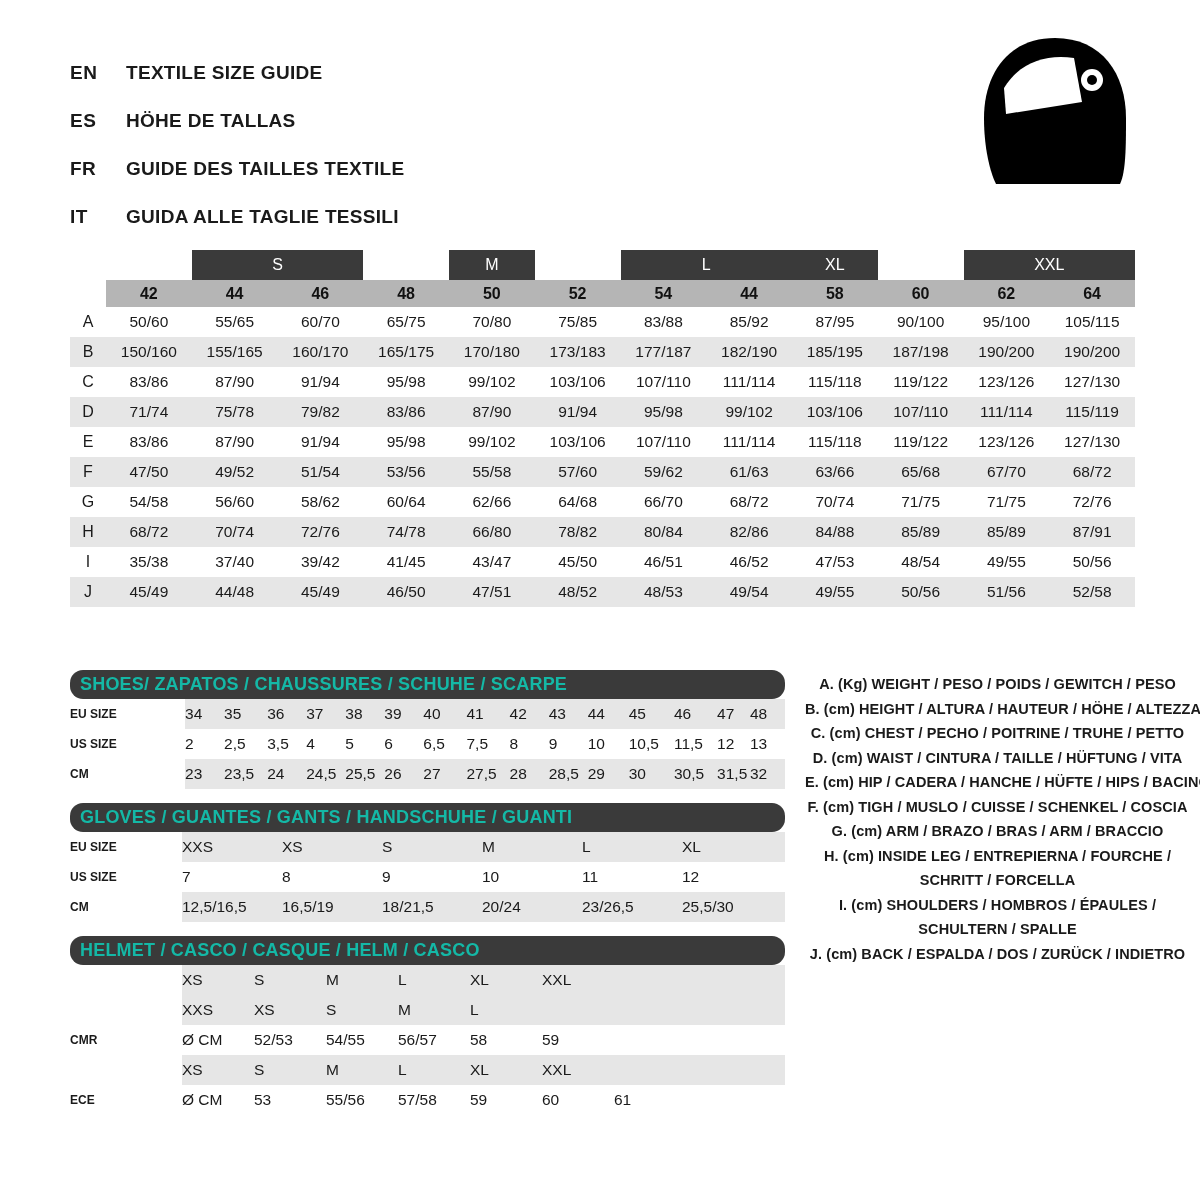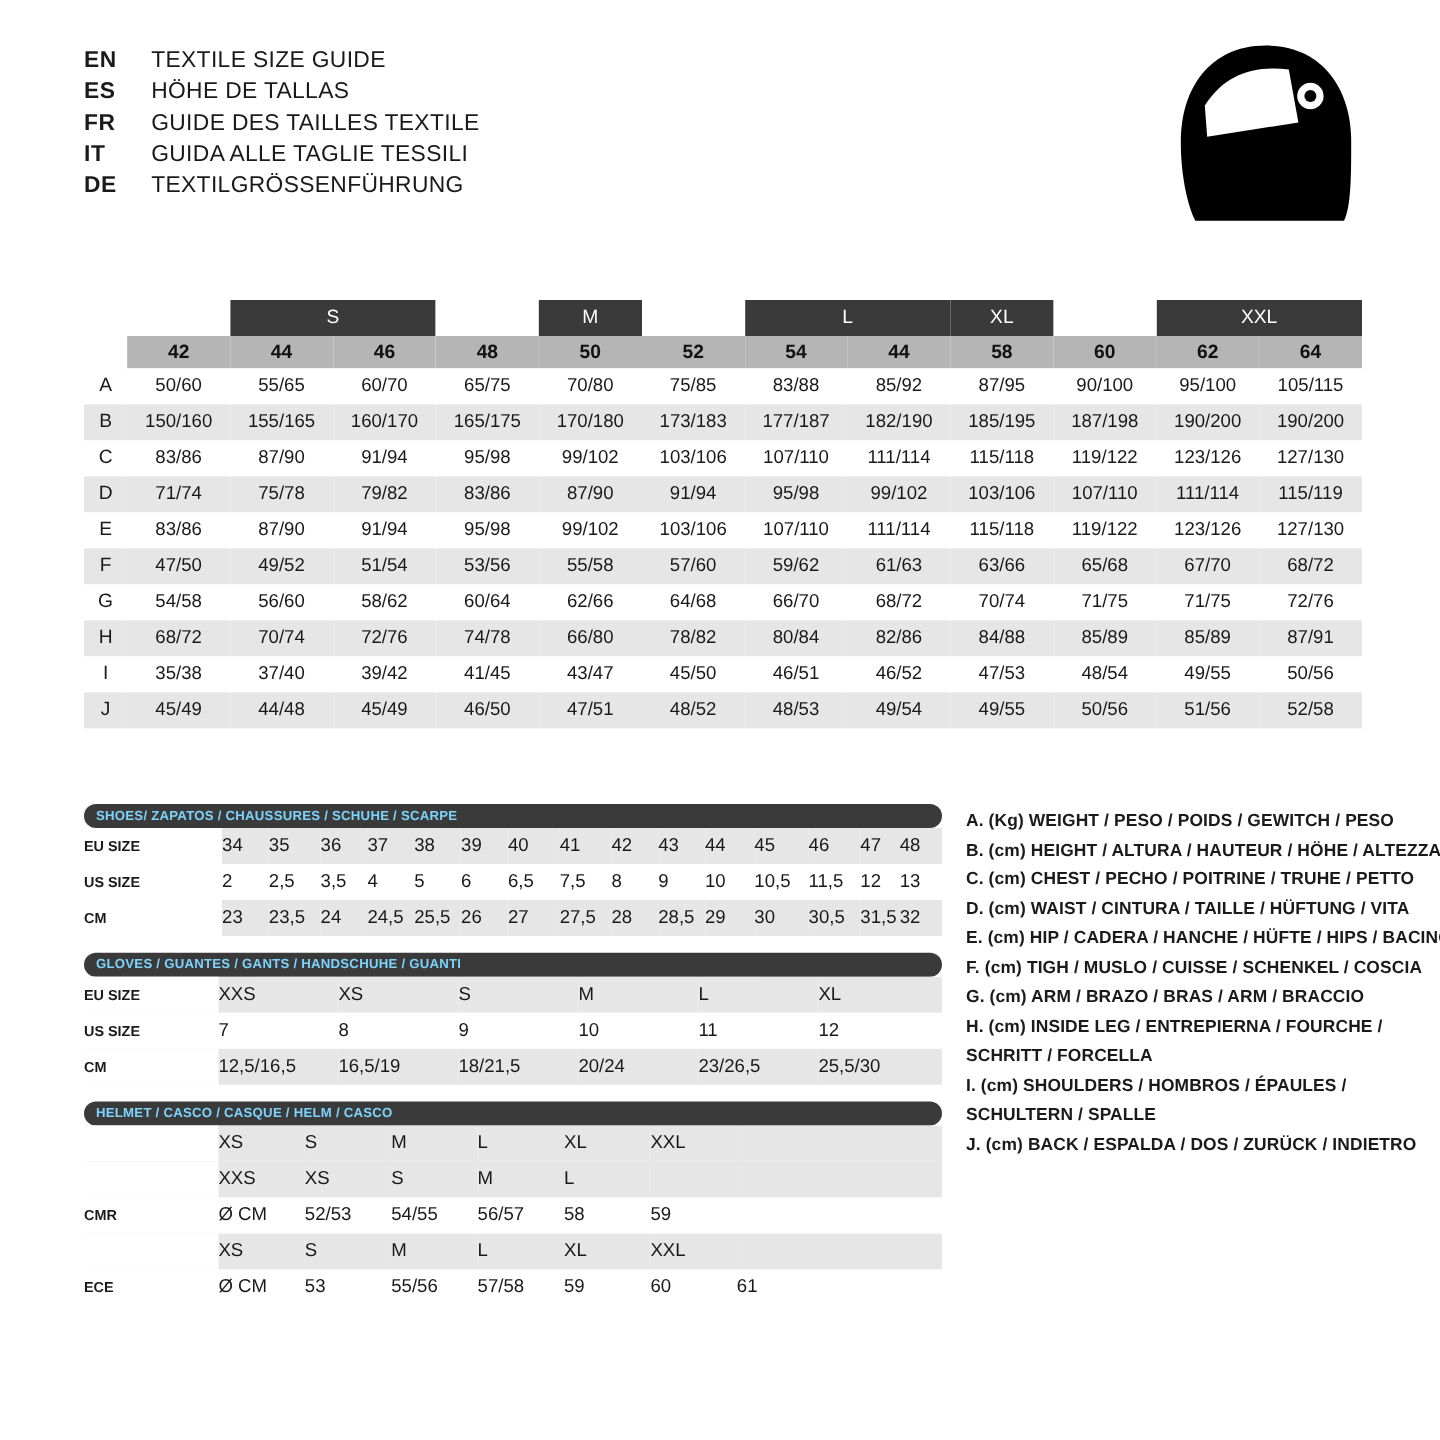--- a/index.html
+++ b/index.html
@@ -20,30 +20,31 @@
   .header {
     position: absolute;
     left: 70px;
     top: 40px;
     width: 760px;
   }
   .header-row {
     display: flex;
     align-items: baseline;
     height: 26px;
+    margin-top: 22px;
   }
   .header-lang {
     width: 56px;
     font-size: 19px;
     font-weight: bold;
     letter-spacing: 0.5px;
   }
   .header-text {
     font-size: 19px;
-    font-weight: normal;
+    font-weight: bold;
     letter-spacing: 0.3px;
   }
 
   .helmet-logo {
     position: absolute;
     right: 60px;
     top: 32px;
     width: 170px;
     height: 170px;
   }
@@ -92,23 +93,23 @@
 
   
   .sub-wrap {
     position: absolute;
     left: 70px;
     top: 670px;
     width: 715px;
   }
   .sub-title {
     background: #3a3a3a;
-    color: #7dd3fc;
-    font-weight: bold;
-    font-size: 11px;
+    color: #14b8a6;
+    font-weight: bold;
+    font-size: 18px;
     padding: 4px 0 4px 10px;
     letter-spacing: 0.2px;
     border-radius: 13px;
   }
   .sub-table {
     border-collapse: collapse;
     font-size: 15.5px;
     width: 100%;
     table-layout: fixed;
   }
@@ -135,20 +136,21 @@
   
   .legend {
     position: absolute;
     left: 805px;
     top: 672px;
     width: 385px;
     font-size: 14.5px;
     line-height: 24.5px;
     font-weight: bold;
     letter-spacing: 0.1px;
+    text-align: center;
   }
   .legend div { white-space: nowrap; }
 </style>
 </head>
 <body>
 
 <div class="header">
   <div class="header-row">
     <span class="header-lang">EN</span>
     <span class="header-text">TEXTILE SIZE GUIDE</span>

